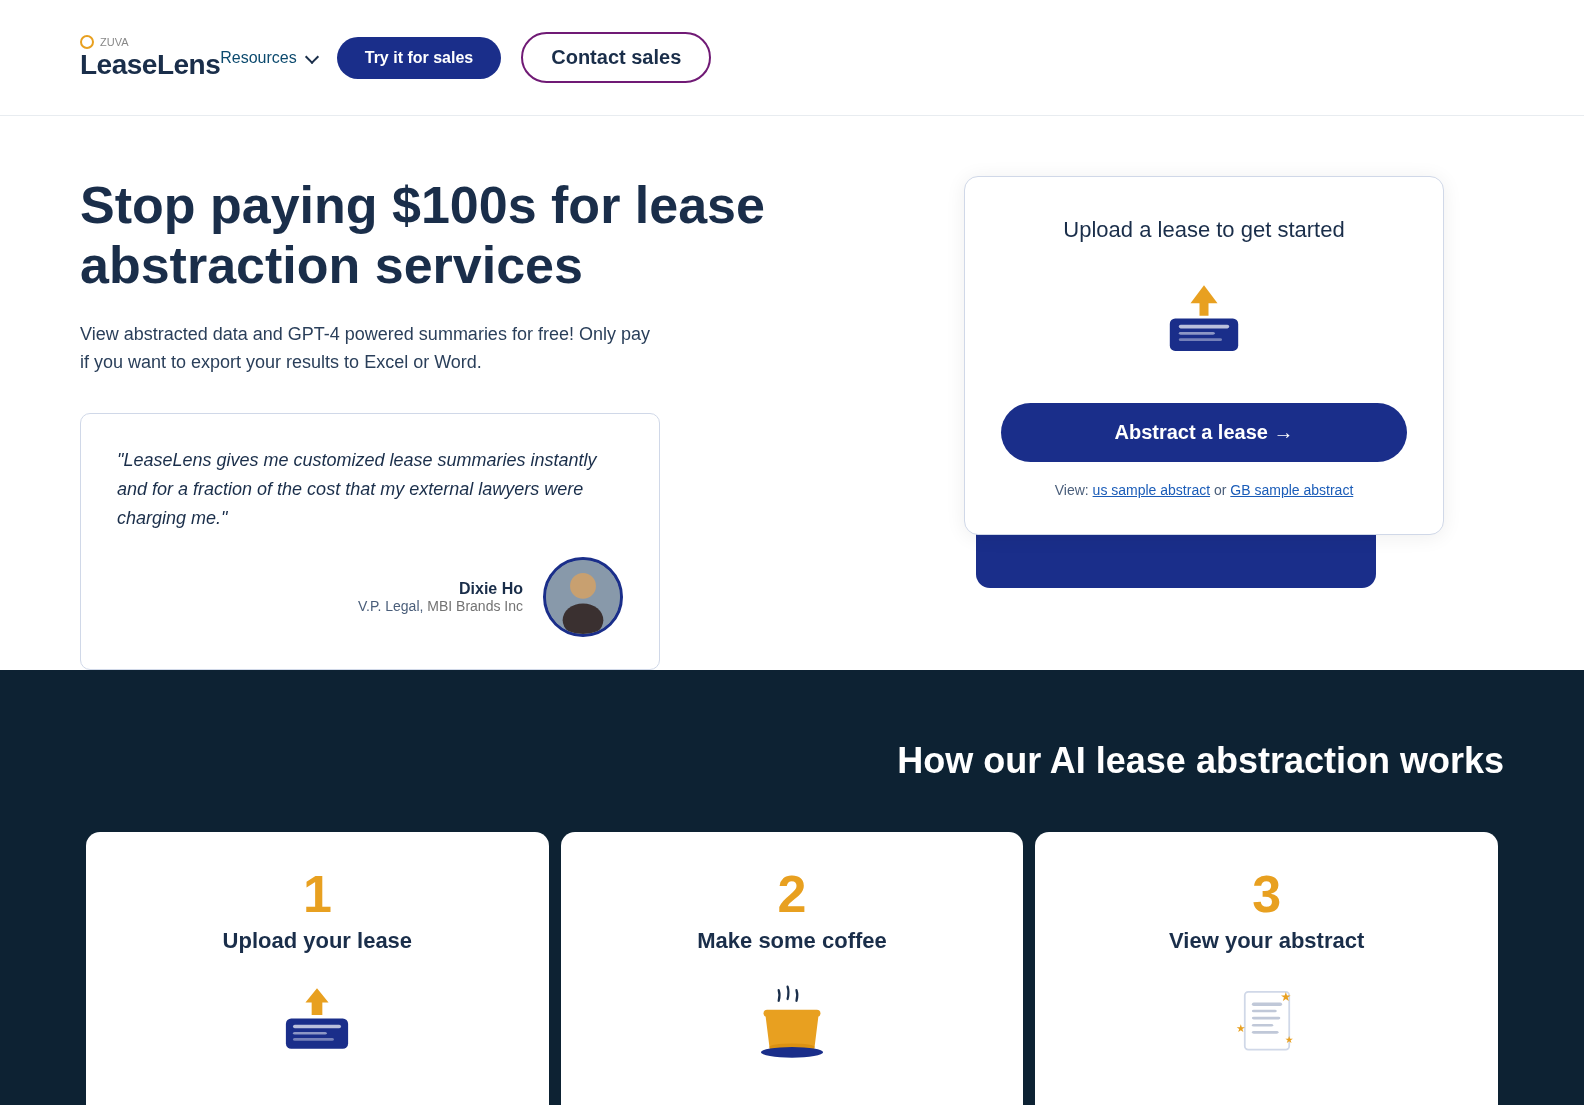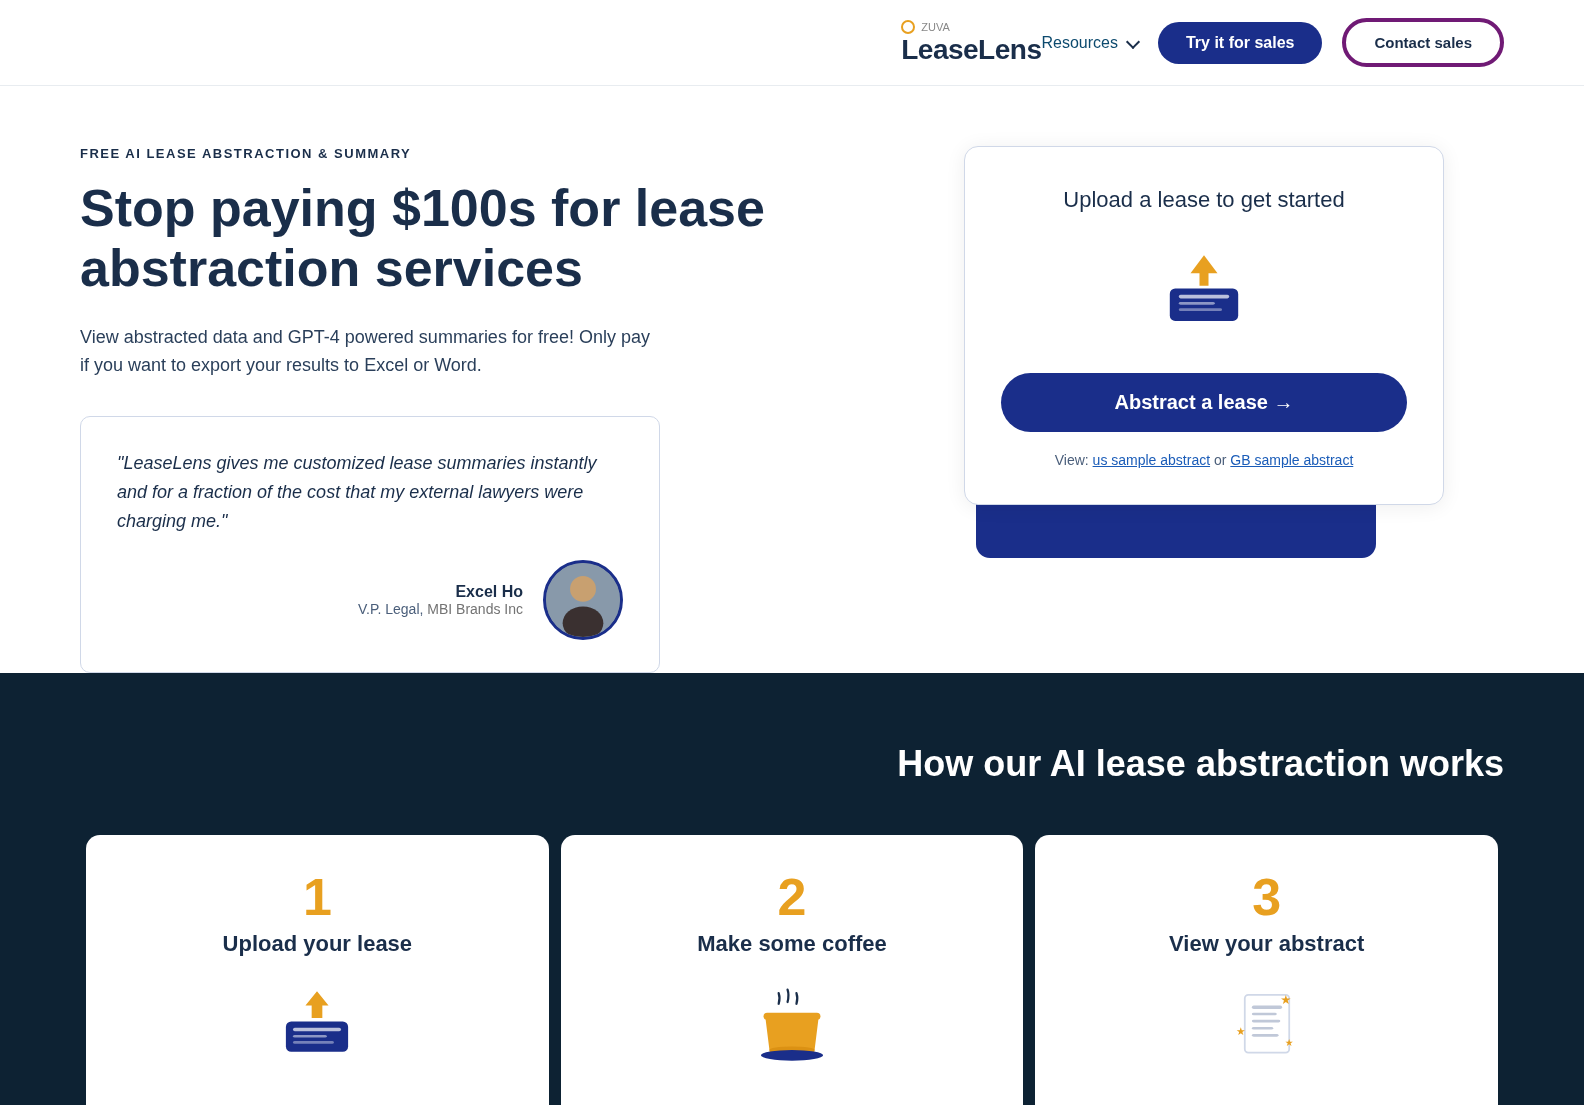--- a/index.html
+++ b/index.html
@@ -1,30 +1,30 @@
 <!DOCTYPE html>
 <html><head>
   <meta charset="utf-8">
   <style>
     * { margin: 0; padding: 0; box-sizing: border-box; }
     body { font-family: -apple-system, BlinkMacSystemFont, 'Segoe UI', sans-serif; background: #fff; color: #1a2e4a; width: 1584px; overflow-x: hidden; }
 
     
     .navbar {
-      display: flex; align-items: center; justify-content: flex-end;
-      padding: 18px 80px; border-bottom: 1px solid #e8ecf0; background: #fff;
+      display: flex; align-items: center; justify-content: flex-start;
+      padding: 32px 80px; border-bottom: 1px solid #e8ecf0; background: #fff;
     }
     .logo-wrap { display: flex; flex-direction: column; }
     .logo-top { display: flex; align-items: center; gap: 6px; font-size: 11px; color: #888; }
     .logo-circle { width: 14px; height: 14px; border-radius: 50%; border: 2px solid #e8a020; display: inline-block; }
     .logo-name { font-size: 28px; font-weight: 700; color: #1a2e4a; letter-spacing: -0.5px; }
     .nav-right { display: flex; align-items: center; gap: 20px; }
     .nav-resources { display: flex; align-items: center; gap: 6px; font-size: 16px; color: #0c4a6e; cursor: pointer; }
     .btn-try { background: #1a2e8a; color: #fff; border: none; border-radius: 30px; padding: 12px 28px; font-size: 16px; font-weight: 600; cursor: pointer; }
-    .btn-contact { background: #fff; color: #1a2e4a; border: 4px solid #701a75; border-radius: 30px; padding: 12px 28px; font-size: 15px; font-weight: 600; cursor: pointer; }
+    .btn-contact { background: #fff; color: #1a2e4a; border: 2px solid #701a75; border-radius: 30px; padding: 12px 28px; font-size: 20px; font-weight: 600; cursor: pointer; }
 
     
     .hero {
       display: flex; align-items: flex-start; justify-content: space-between;
       padding: 60px 80px 0 80px; background: #fff; min-height: 550px;
     }
     .hero-left { max-width: 700px; }
     .hero-eyebrow { font-size: 13px; font-weight: 700; letter-spacing: 1.5px; color: #1a2e4a; margin-bottom: 18px; text-transform: uppercase; }
     .hero-title { font-size: 52px; font-weight: 700; line-height: 1.15; color: #1a2e4a; margin-bottom: 24px; }
     .hero-desc { font-size: 18px; line-height: 1.6; color: #2a3f5a; margin-bottom: 36px; max-width: 580px; }
@@ -88,28 +88,27 @@
       <span>Resources</span>
       <span class="chevron"></span>
     </div>
     <button class="btn-try">Try it for sales</button>
     <button class="btn-contact">Contact sales</button>
   </div>
 </nav>
 
 <section class="hero">
   <div class="hero-left">
-    <div class="hero-eyebrow">FREE AI LEASE ABSTRACTION &amp; SUMMARY</div>
     <h1 class="hero-title">Stop paying $100s for lease abstraction services</h1>
     <p class="hero-desc">View abstracted data and GPT-4 powered summaries for free! Only pay if you want to export your results to Excel or Word.</p>
     <div class="testimonial-box">
       <p class="testimonial-quote">"LeaseLens gives me customized lease summaries instantly and for a fraction of the cost that my external lawyers were charging me."</p>
       <div class="testimonial-author">
         <div class="author-info">
-          <div class="author-name">Excel Ho</div>
+          <div class="author-name">Dixie Ho</div>
           <div class="author-title">
             <span>V.P. Legal,&nbsp;</span><a href="#" class="author-link">MBI Brands Inc</a>
           </div>
         </div>
         <div class="avatar-wrap">
 
           <svg viewBox="0 0 80 80" width="80" height="80">
             <circle cx="40" cy="40" r="40" fill="#8899aa"></circle>
             <circle cx="40" cy="28" r="14" fill="#c8a070"></circle>
             <ellipse cx="40" cy="65" rx="22" ry="18" fill="#3a3030"></ellipse>

